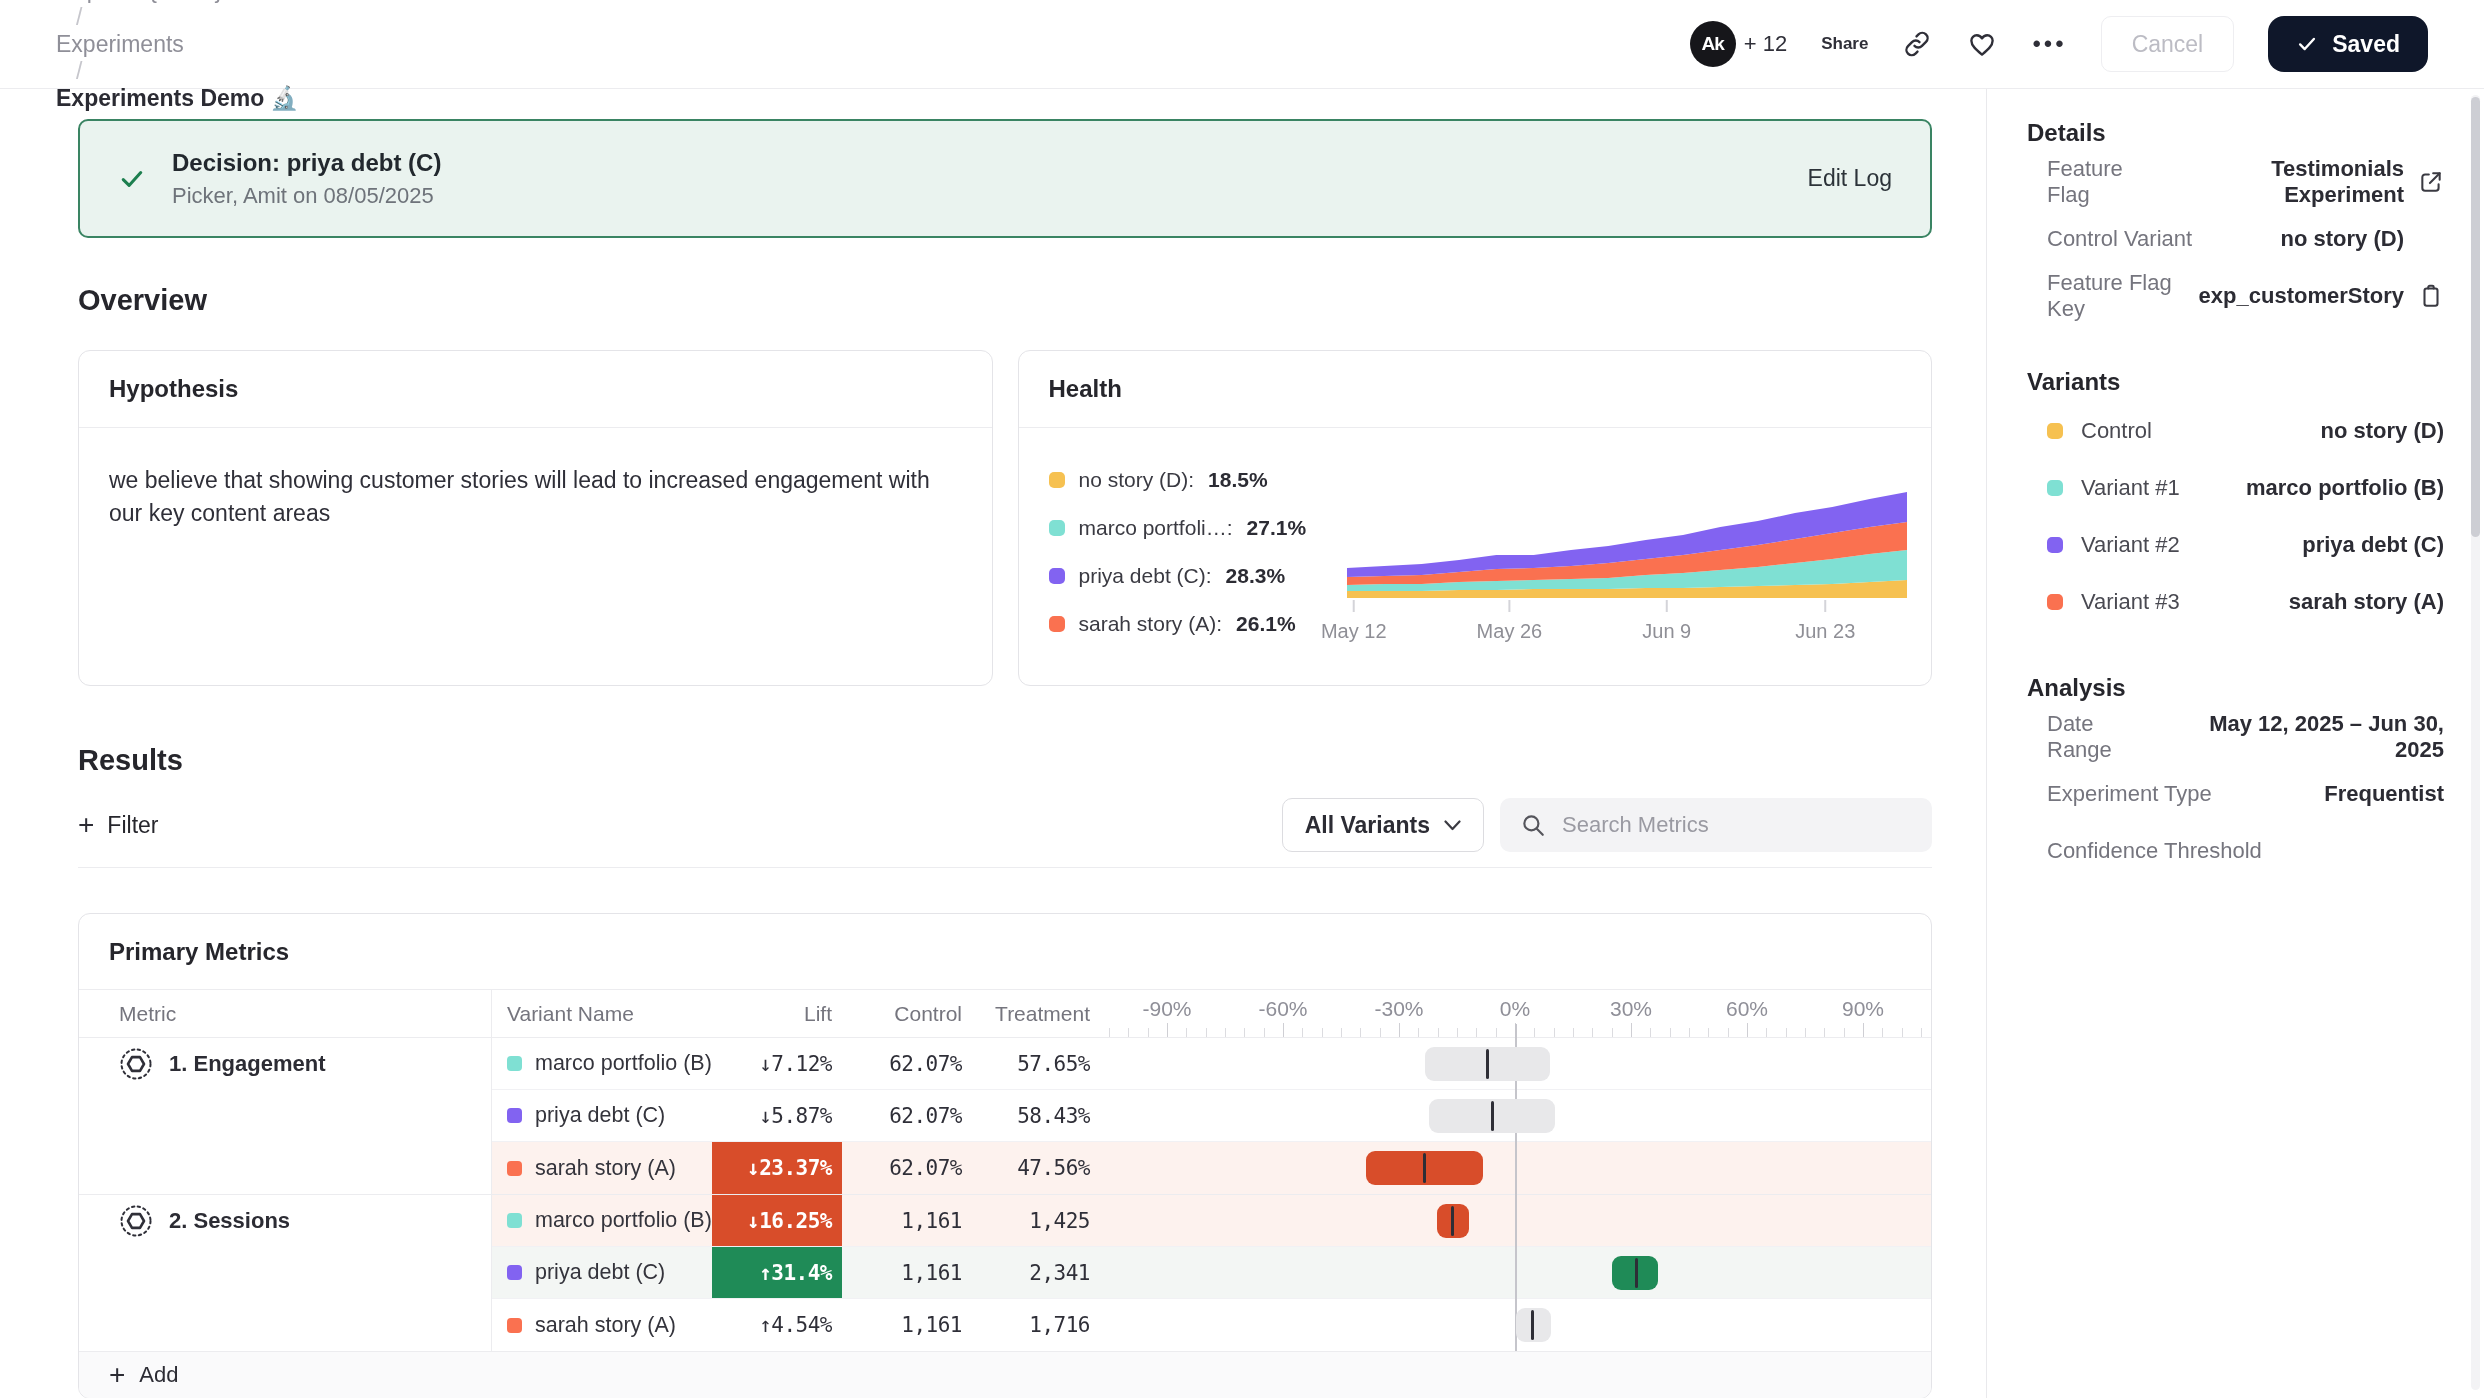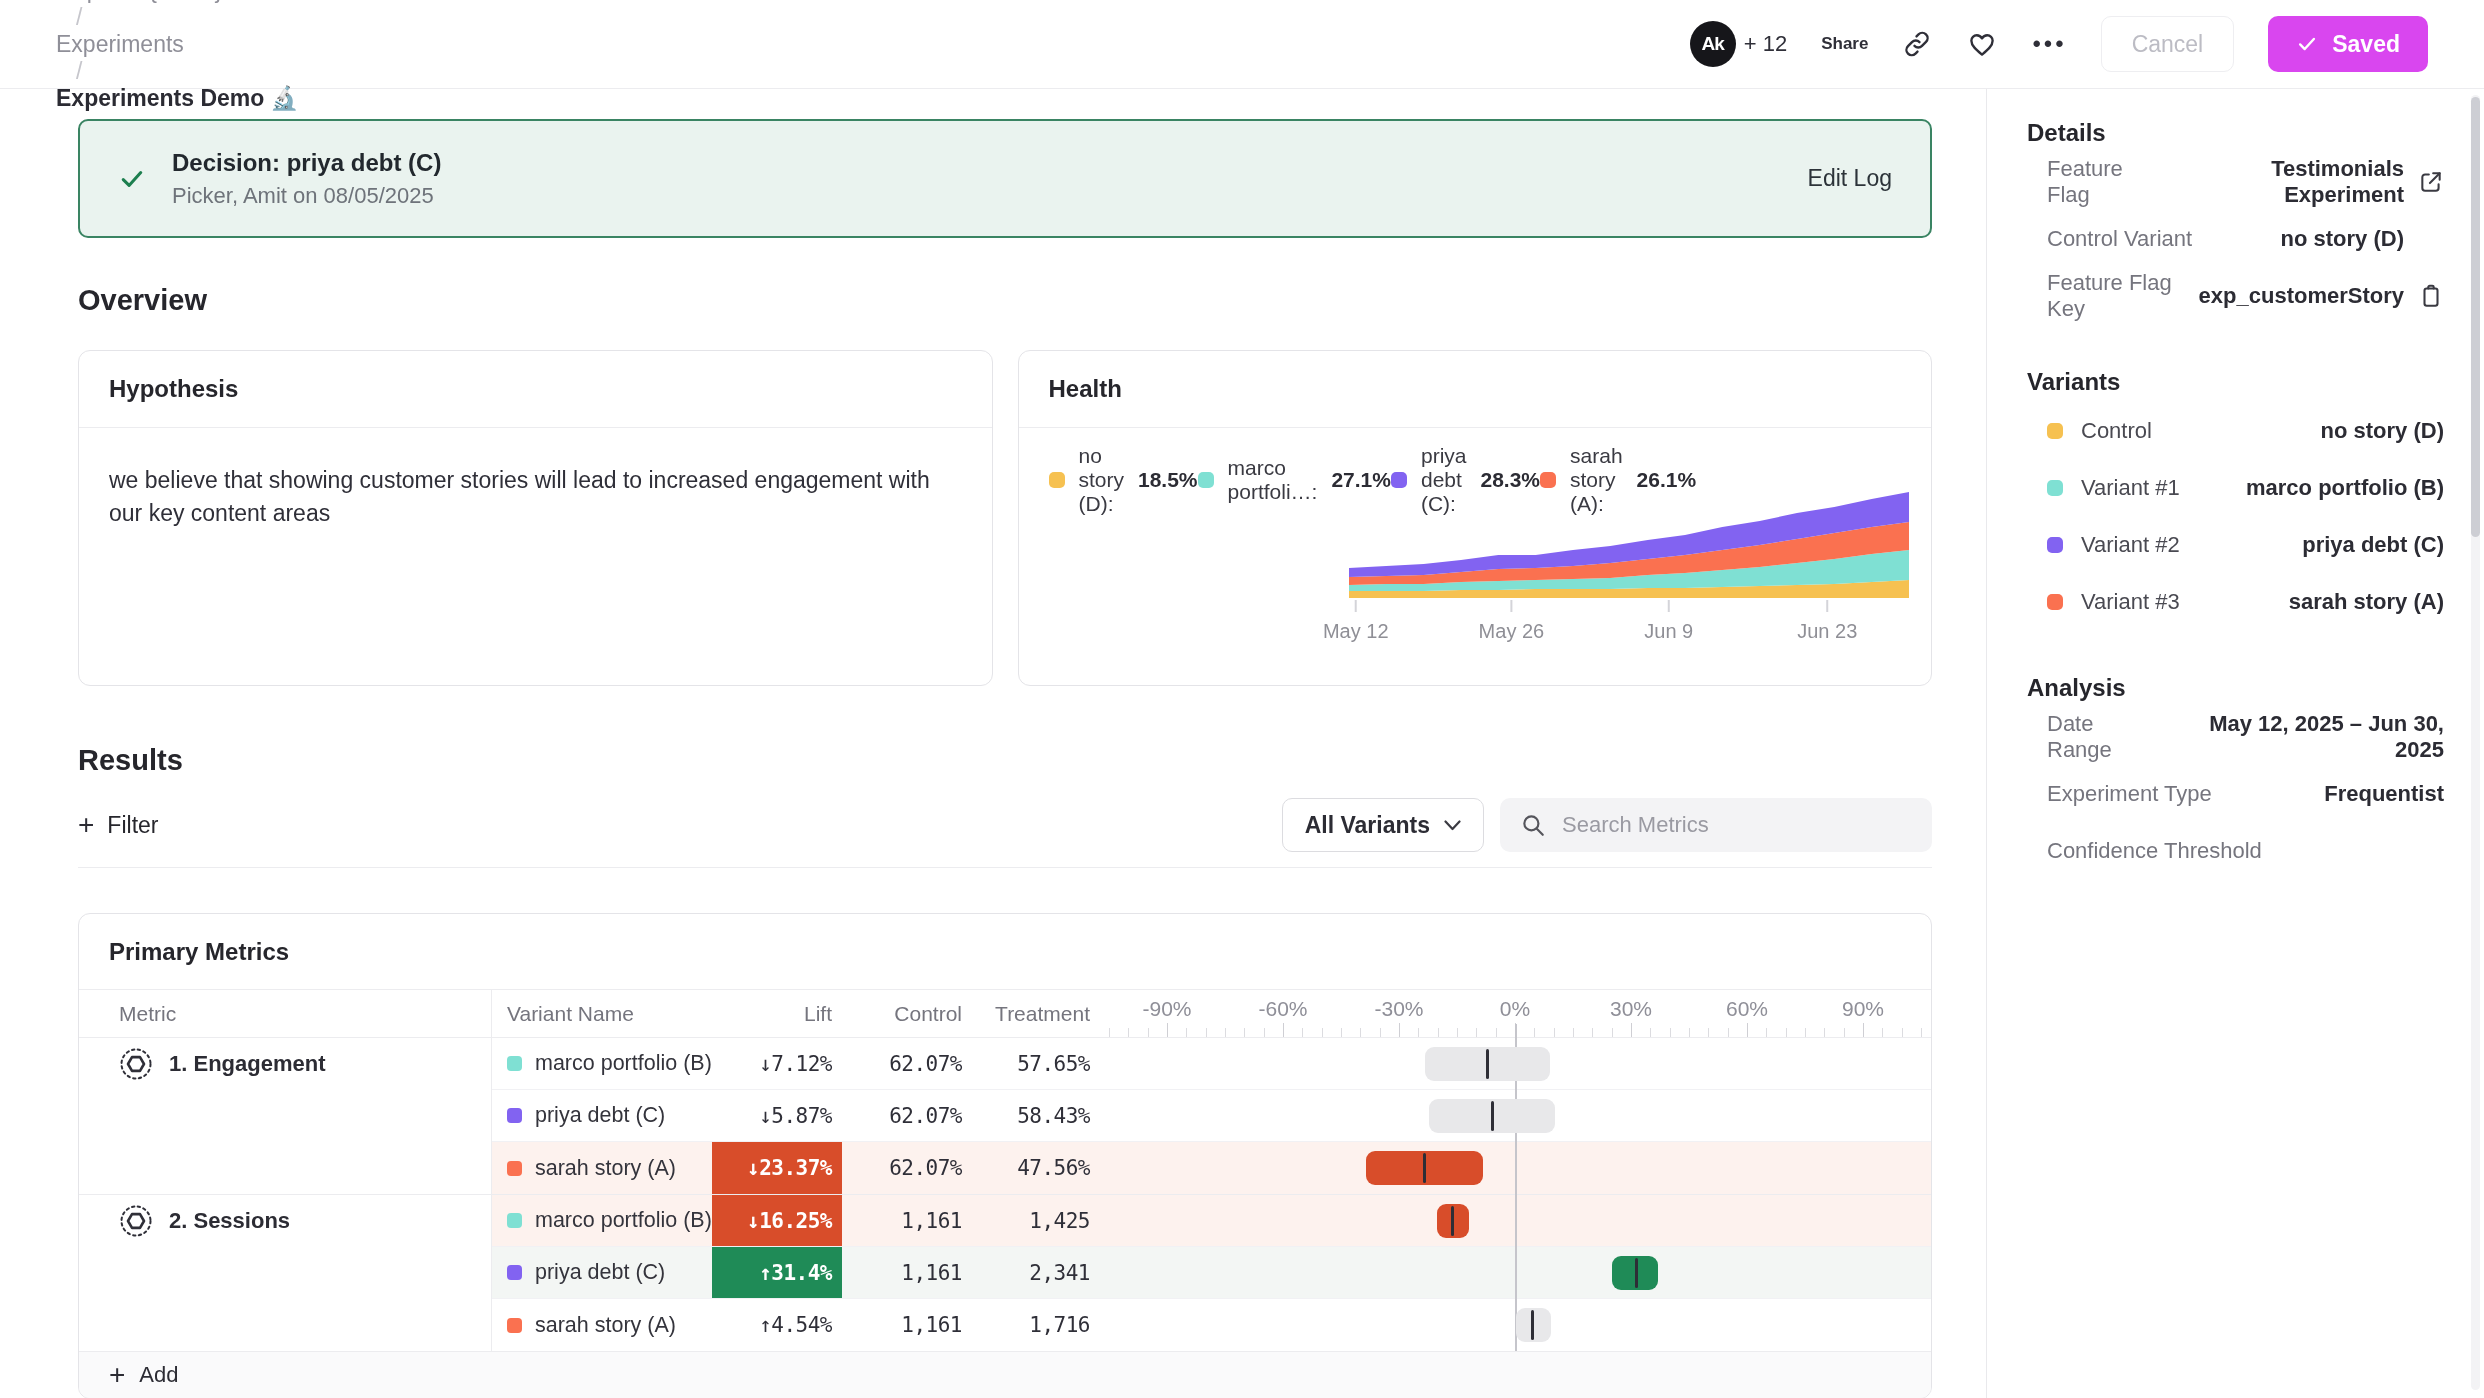--- a/index.html
+++ b/index.html
@@ -43,21 +43,21 @@
   .h2{margin:46px 66px 0;font-size:29px;font-weight:700;color:#26262c;}
   .h2.results{margin-top:58px;}
 
   
   .cards-row{margin:33px 66px 0;display:flex;gap:25px;}
   .card{flex:1;box-sizing:border-box;border:1px solid #e4e4e8;border-radius:12px;height:336px;background:#fff;overflow:hidden;}
   .card-header{height:77px;box-sizing:border-box;display:flex;align-items:center;padding:0 30px;
                font-size:24px;font-weight:700;color:#26262c;border-bottom:1px solid #ececef;}
   .hypothesis-body{padding:36px 30px;font-size:23px;line-height:1.42;color:#2f2f38;max-width:860px;}
   .health-body{display:flex;height:258px;box-sizing:border-box;padding:14px 24px 0 30px;}
-  .legend{width:300px;padding-top:14px;display:flex;}
+  .legend{width:300px;padding-top:14px;display:flex;flex-direction:column;}
   .legend-item{height:48px;display:flex;align-items:center;gap:14px;font-size:21px;color:#3a3a42;}
   .swatch{width:16px;height:16px;border-radius:5px;flex:0 0 auto;}
   .legend-value{font-weight:700;color:#2c2c34;}
   .health-chart-wrap{flex:1;display:flex;align-items:flex-end;justify-content:flex-end;padding-bottom:44px;}
 
   
   .filter-row{margin:20px 66px 0;display:flex;align-items:center;height:56px;}
   .filter-btn{display:flex;align-items:center;gap:13px;font-size:23px;font-weight:500;color:#26262c;cursor:pointer;}
   .plus-glyph{font-size:28px;font-weight:400;line-height:1;color:#2c2c34;}
   .filter-right{margin-left:auto;display:flex;align-items:center;gap:16px;padding-left:20px;}
@@ -160,21 +160,21 @@
           <path d="M14 10.5a4.2 4.2 0 0 0-6 0l-3.2 3.2a4.24 4.24 0 0 0 6 6l1.6-1.6"></path>
         </svg>
       </span>
       <span class="icon-btn">
         <svg width="32" height="30" viewBox="0 0 24 24" fill="none" stroke="currentColor" stroke-width="1.9" stroke-linecap="round" stroke-linejoin="round">
           <path d="M12 20.5C7.5 16.7 3.5 13.4 3.5 9.3A4.3 4.3 0 0 1 7.8 5c1.8 0 3.3 1 4.2 2.5C12.9 6 14.4 5 16.2 5a4.3 4.3 0 0 1 4.3 4.3c0 4.1-4 7.4-8.5 11.2z"></path>
         </svg>
       </span>
       <span class="dots">•••</span>
       <button class="btn btn-cancel">Cancel</button>
-      <button class="btn btn-saved" id="saved-btn" style="background: #d946ef;">
+      <button class="btn btn-saved" id="saved-btn" style="background: #0f172a; border-radius: 16px;">
         <svg width="22" height="22" viewBox="0 0 24 24" fill="none" stroke="#ffffff" stroke-width="2.6" stroke-linecap="round" stroke-linejoin="round">
             <path d="M4.5 12.5 L9.5 17.5 L19.5 6.5"></path>
           </svg>
         <span>Saved</span>
       </button>
     </div>
   </header>
 
   <main class="main">
 

